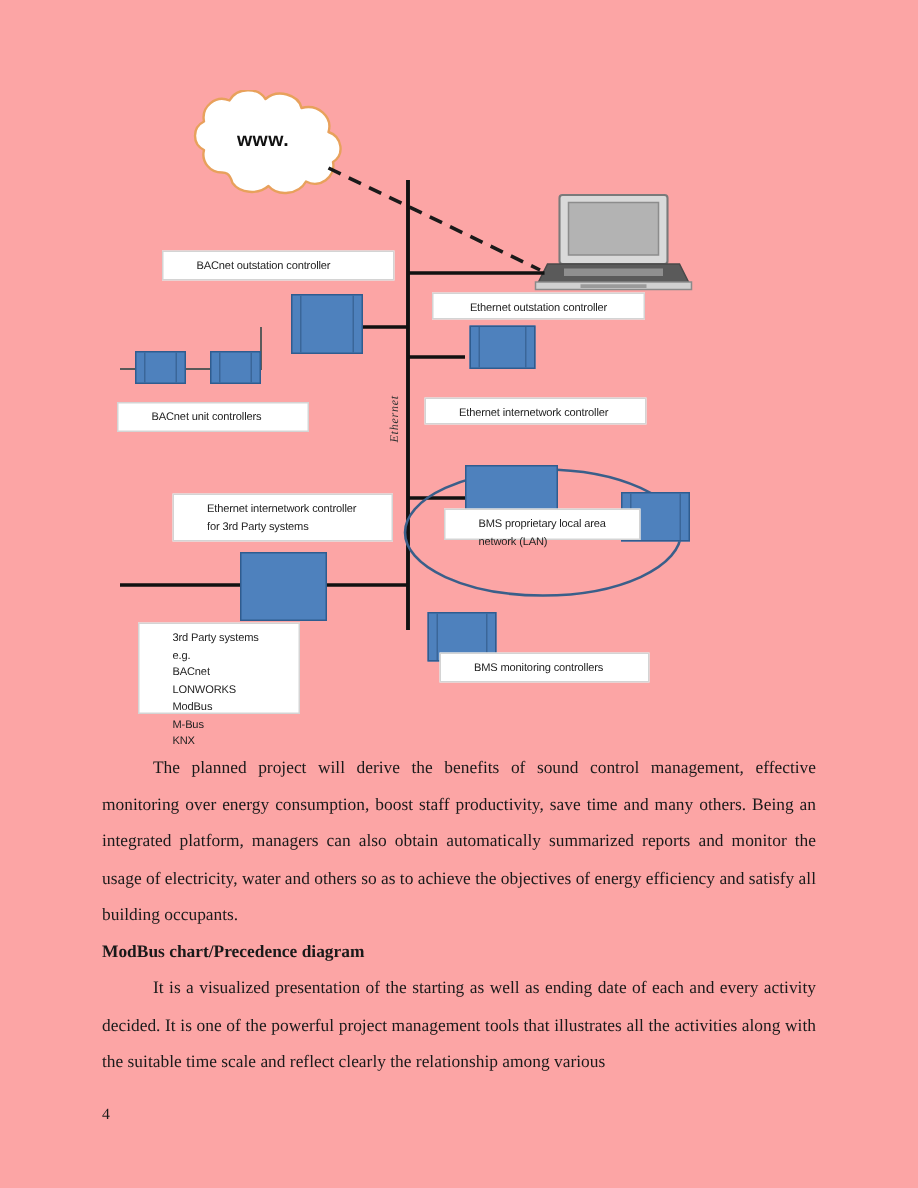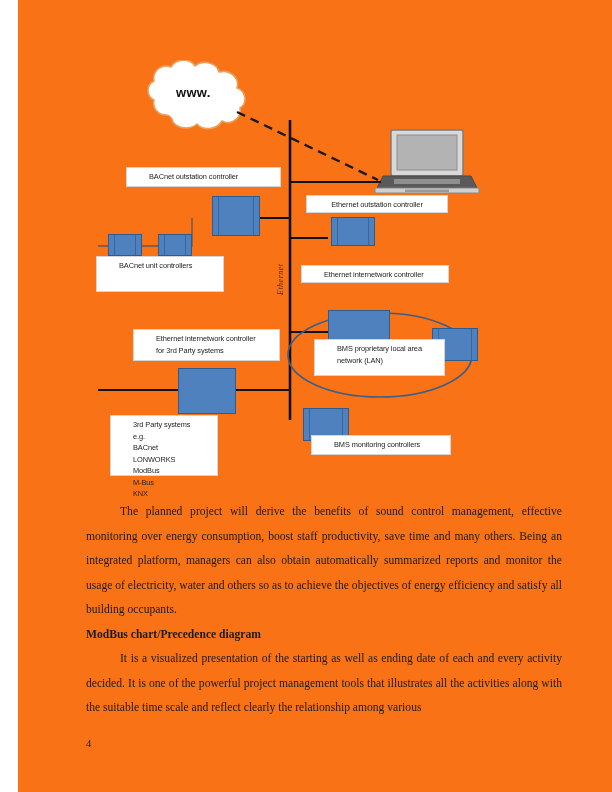--- a/index.html
+++ b/index.html
@@ -13,22 +13,21 @@
     position: relative;
     font-family: "Liberation Serif", "DejaVu Serif", serif;
     color: #1a1a1a;
     overflow: hidden;
   }
 
   
   .page {
     position: absolute;
     inset: 0;
-    background: #f97316;
-    margin-left: 18px;
+    background: #fca5a5;
   }
 
   
   .figure {
     position: absolute;
     left: 60px;
     top: 60px;
     width: 500px;
     height: 430px;
   }
@@ -183,30 +182,30 @@
 
     <div class="devbox plain" style="left:250px; top:250px; width:62px; height:47px;"></div>
 
     <div class="devbox" style="left:354px; top:268px; width:46px; height:33px;"></div>
     <div class="devbox" style="left:225px; top:348px; width:46px; height:33px;"></div>
 
     <div class="devbox plain" style="left:100px; top:308px; width:58px; height:46px;"></div>
 
     <div class="lbl" style="left:48px; top:107px; width:155px; height:20px;">BACnet outstation controller</div>
 
-    <div class="lbl" style="left:18px; top:196px; width:128px; height:36px;">BACnet unit controllers</div>
+    <div class="lbl" style="left:18px; top:208px; width:128px; height:20px;">BACnet unit controllers</div>
 
     <div class="lbl" style="left:228px; top:135px; width:142px; height:18px;text-align:center;">Ethernet outstation controller</div>
 
     <div class="lbl" style="left:223px; top:205px; width:148px; height:18px;">Ethernet internetwork controller</div>
 
     <div class="lbl multiline" style="left:55px; top:269px; width:147px; height:32px;">Ethernet internetwork controller
 for 3rd Party systems</div>
 
-    <div class="lbl multiline" style="left:236px; top:279px; width:131px; height:37px;">BMS proprietary local area
+    <div class="lbl multiline" style="left:236px; top:279px; width:131px; height:21px;">BMS proprietary local area
 network (LAN)</div>
 
     <div class="lbl" style="left:233px; top:375px; width:140px; height:20px;">BMS monitoring controllers</div>
 
     <div class="lbl multiline" style="left:32px; top:355px; width:108px; height:61px;">3rd Party systems e.g.
 BACnet
 LONWORKS
 ModBus
 M-Bus
 KNX</div>

